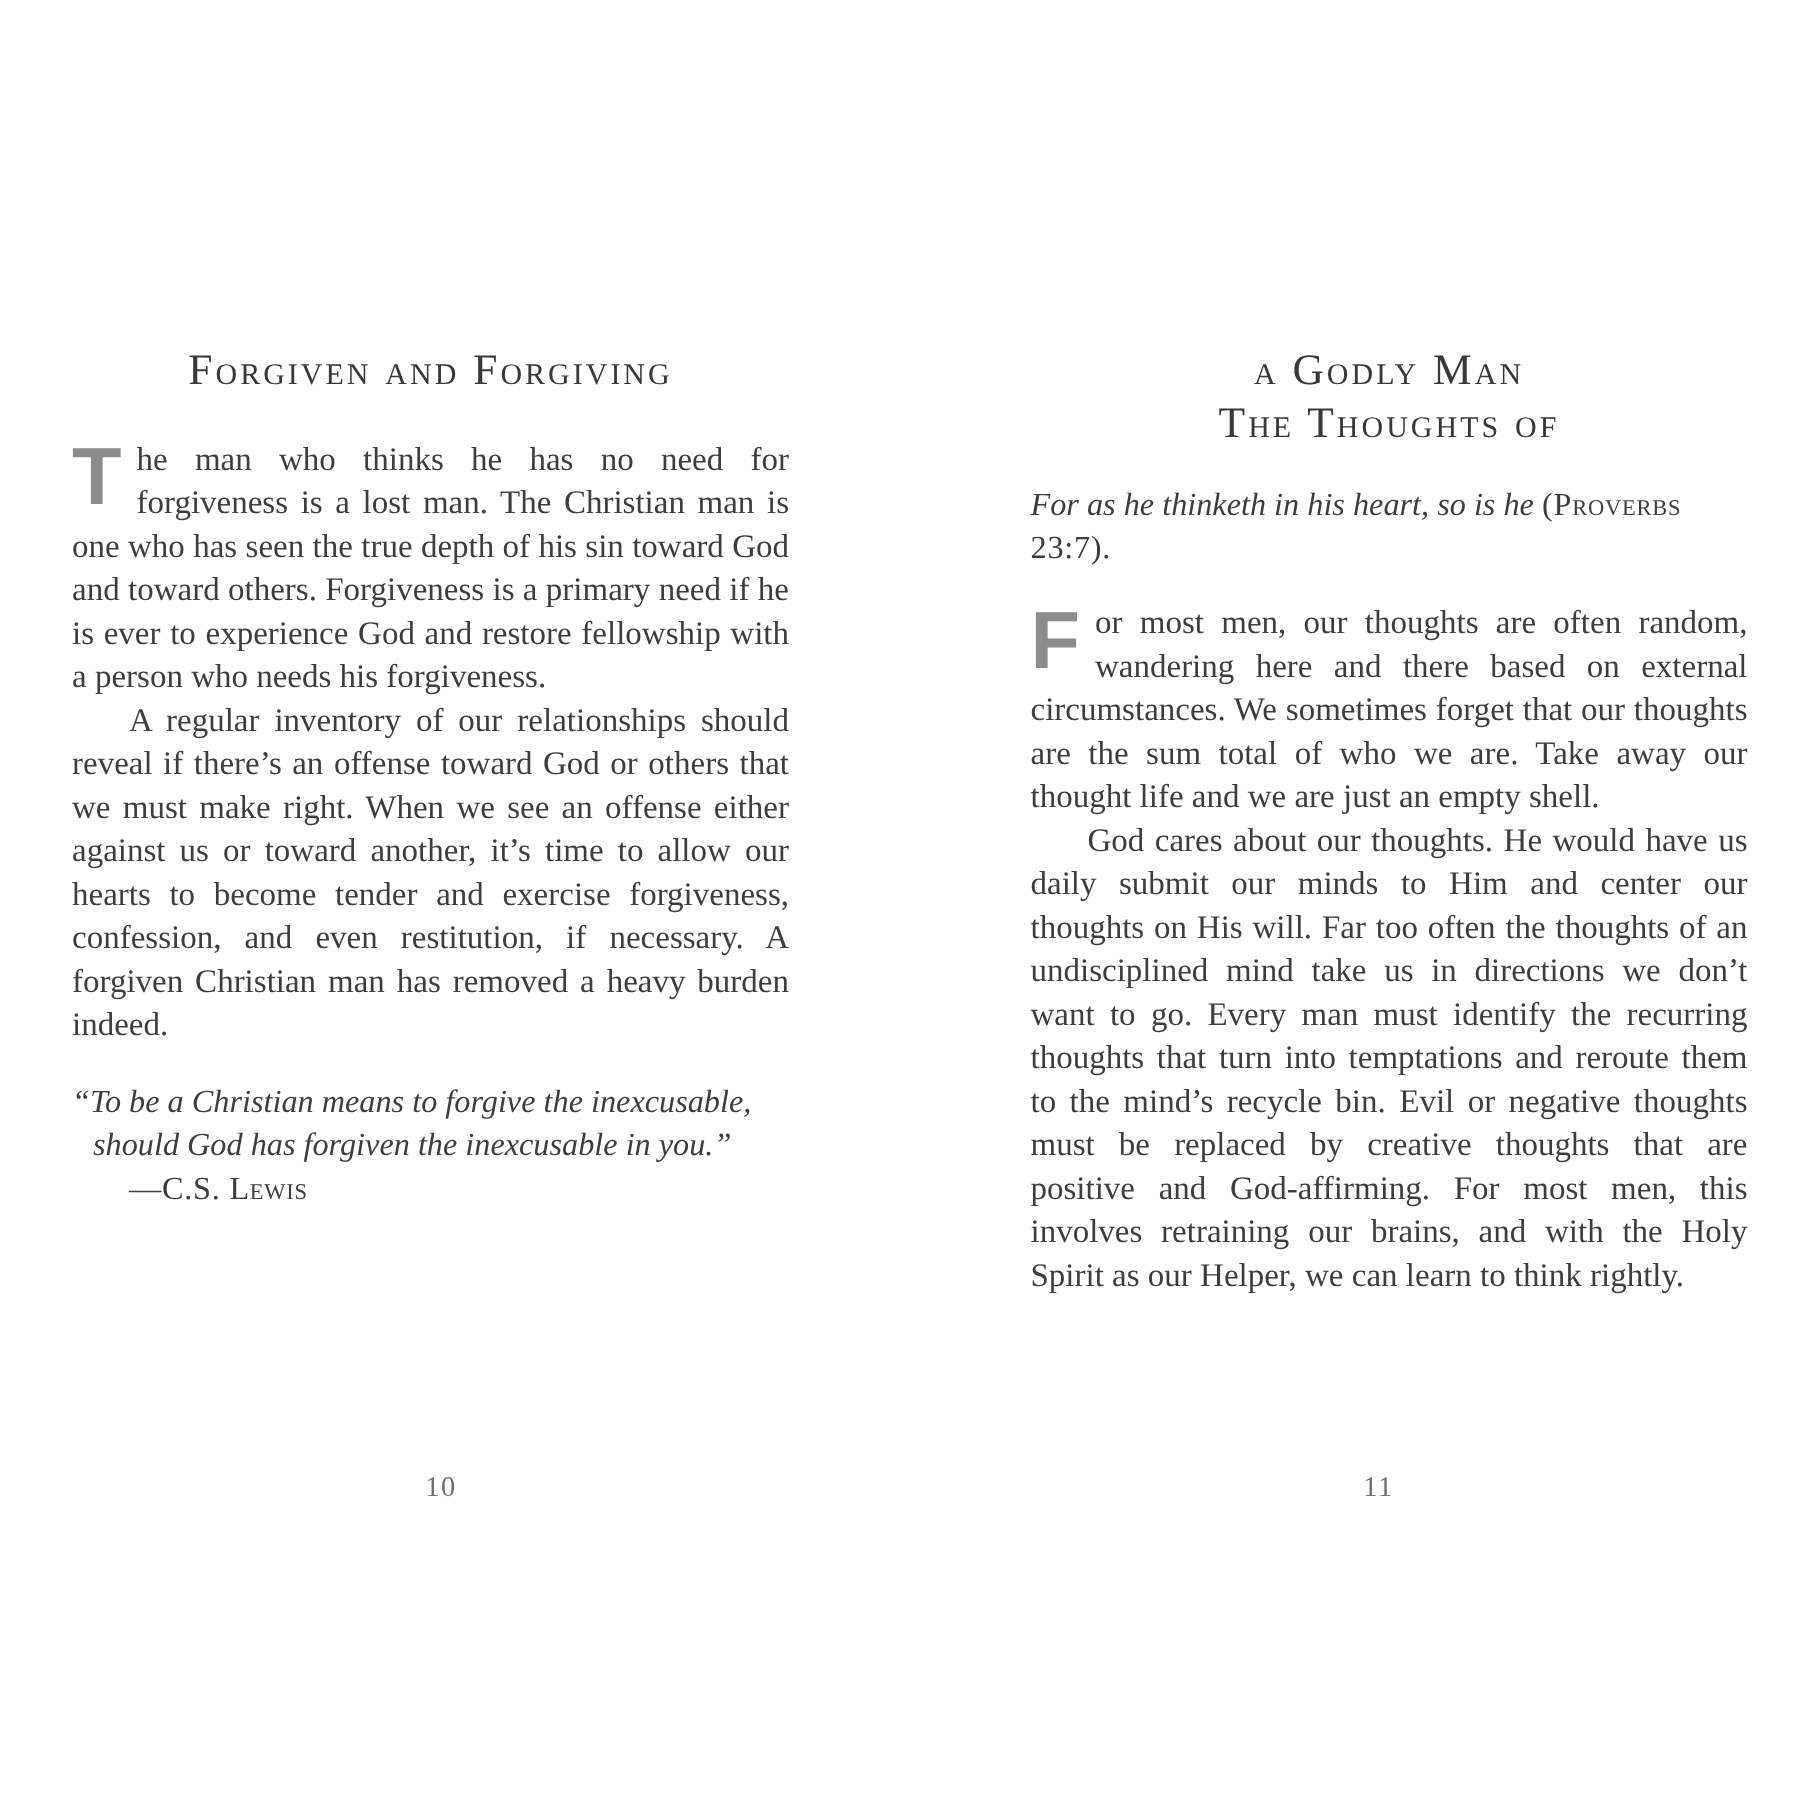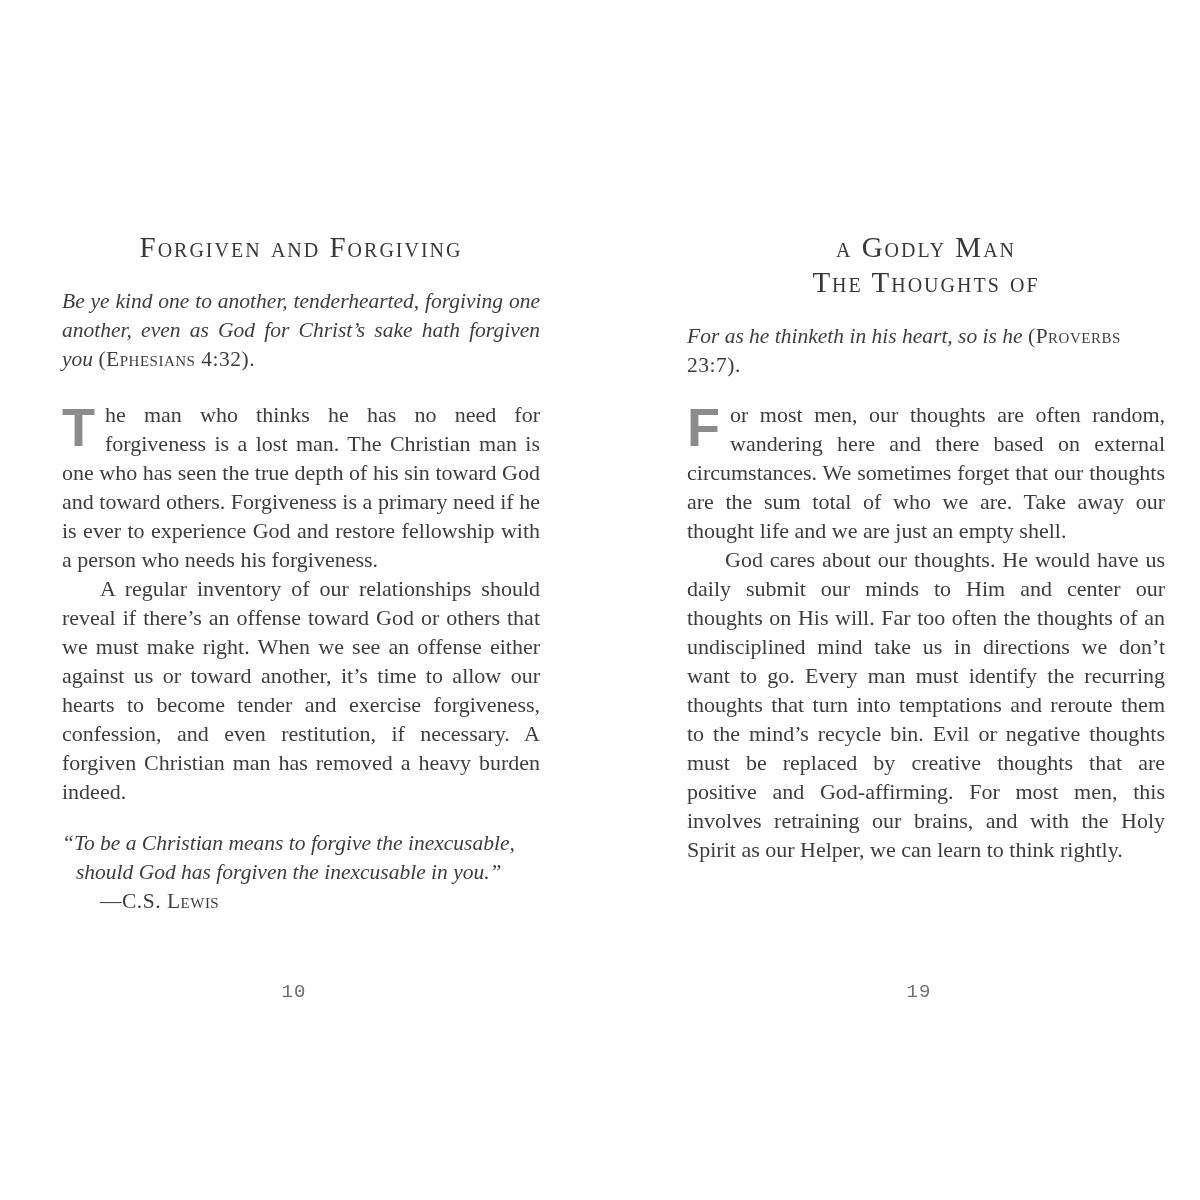--- a/index.html
+++ b/index.html
@@ -14,21 +14,21 @@
     background: #ffffff;
     font-family: "Liberation Serif", serif;
     color: #3d3d3d;
     overflow: hidden;
   }
   .col {
     position: absolute;
     width: 478px;
     top: 230px;
   }
-  .col-left  { left: 62px; }
+  .col-left  { left: 48px; }
   .col-right { left: 687px; }
 
   .chapter-title {
     font-variant: small-caps;
     font-weight: normal;
     font-size: 29px;
     line-height: 35px;
     letter-spacing: 2px;
     text-align: center;
     color: #383838;
@@ -84,41 +84,38 @@
     font-variant: small-caps;
     letter-spacing: 0.5px;
     margin-left: 24px;
   }
 
   .page-number {
     position: absolute;
     top: 981px;
     width: 478px;
     text-align: center;
-    font-family: Liberation Mono, monospace;
+    font-family: Liberation Serif, serif;
     font-size: 19px;
     letter-spacing: 1px;
     color: #6e6e6e;
   }
   .page-number-left  { left: 55px; }
   .page-number-right { left: 680px; }
 </style>
 </head>
 <body>
 
 <div class="canvas">
 
   <div class="col col-left">
     <h1 class="chapter-title">
       <span>Forgiven and Forgiving</span>
     </h1>
 
-    <p class="epigraph">
-      <span>Be ye kind one to another, tenderhearted, forgiving one another, even as God for Christ’s sake hath forgiven you </span><span class="scripture-ref">(Ephesians 4:32).</span>
-    </p>
 
     <p class="body-para first">
       <span class="drop-cap">T</span><span>he man who thinks he has no need for forgiveness is a lost man. The Christian man is one who has seen the true depth of his sin toward God and toward others. Forgiveness is a primary need if he is ever to experience God and restore fellowship with a person who needs his forgiveness.</span>
     </p>
 
     <p class="body-para indented">
       <span>A regular inventory of our relationships should reveal if there’s an offense toward God or others that we must make right. When we see an offense either against us or toward another, it’s time to allow our hearts to become tender and exercise forgiveness, confession, and even restitution, if necessary. A forgiven Christian man has removed a heavy burden indeed.</span>
     </p>
 
     <p class="closing-quote">
@@ -140,15 +137,15 @@
       <span class="drop-cap">F</span><span>or most men, our thoughts are often random, wandering here and there based on external circumstances. We sometimes forget that our thoughts are the sum total of who we are. Take away our thought life and we are just an empty shell.</span>
     </p>
 
     <p class="body-para indented">
       <span>God cares about our thoughts. He would have us daily submit our minds to Him and center our thoughts on His will. Far too often the thoughts of an undisciplined mind take us in directions we don’t want to go. Every man must identify the recurring thoughts that turn into temptations and reroute them to the mind’s recycle bin. Evil or negative thoughts must be replaced by creative thoughts that are positive and God-affirming. For most men, this involves retraining our brains, and with the Holy Spirit as our Helper, we can learn to think rightly.</span>
     </p>
 
   </div>
 
   <div class="page-number page-number-left">10</div>
-  <div class="page-number page-number-right">19</div>
+  <div class="page-number page-number-right">11</div>
 
 </div>
 
 </body></html>

